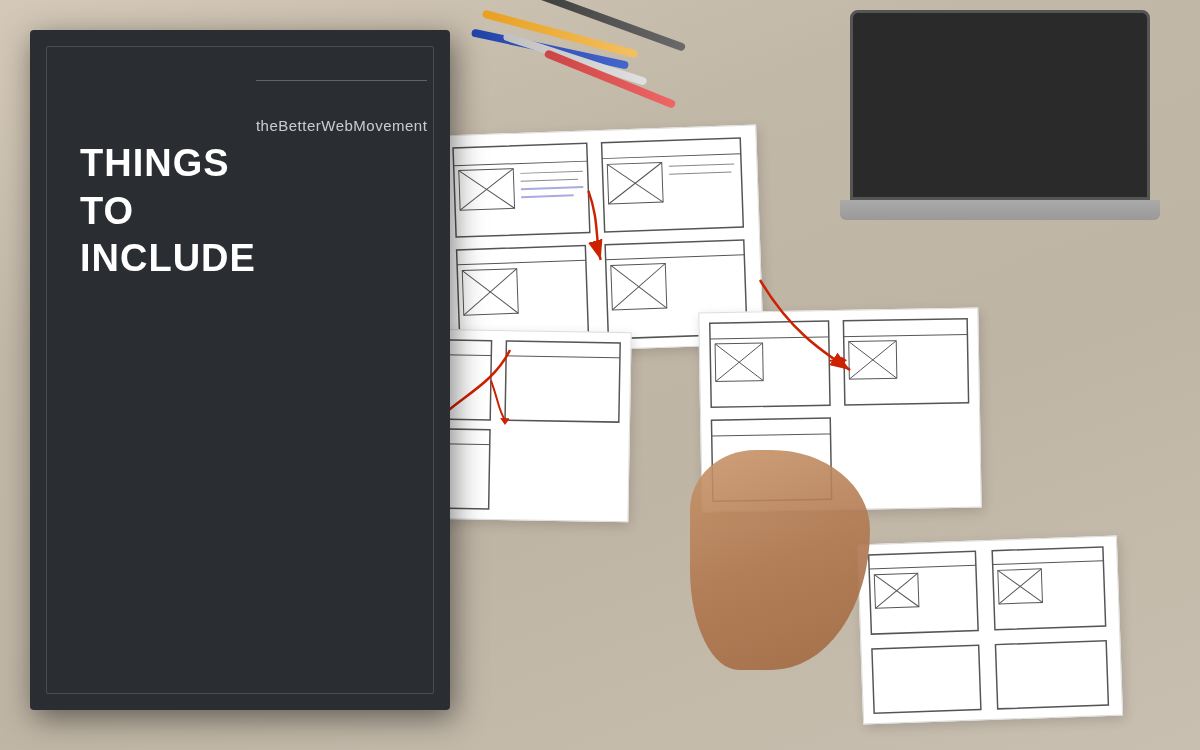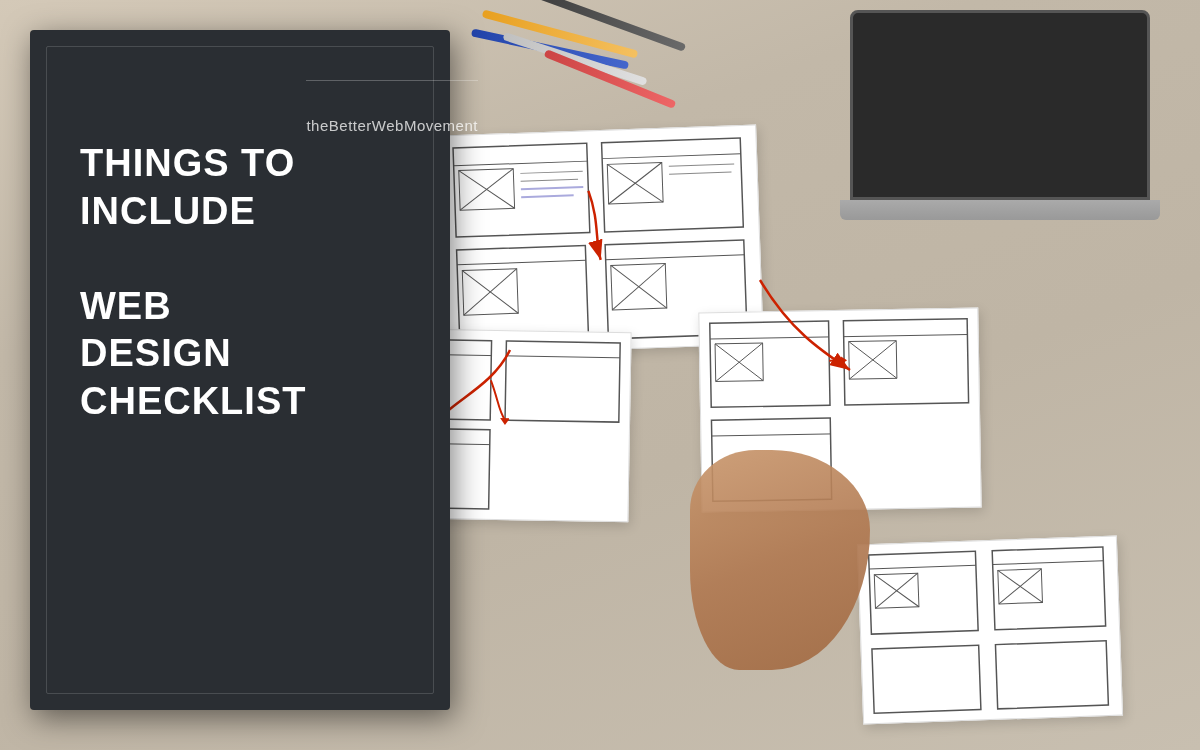--- a/index.html
+++ b/index.html
@@ -400,21 +400,20 @@
 
       <path d="M 760 280 C 790 330 820 350 850 370" fill="none" stroke="#cc2200" stroke-width="2.5" marker-end="url(#ra2)"></path>
     </svg>
   </div>
 
   <div class="overlay-card">
     <div class="card-content">
       <h1 class="card-title">
         <span>THINGS TO INCLUDE</span><br>
         <br>
-        <span>WEB DESIGN CHECKLIST</span>
       </h1>
     </div>
     <div class="card-footer">
       <span class="card-brand">theBetterWebMovement</span>
     </div>
   </div>
 
 </div>
 
 </body></html>

